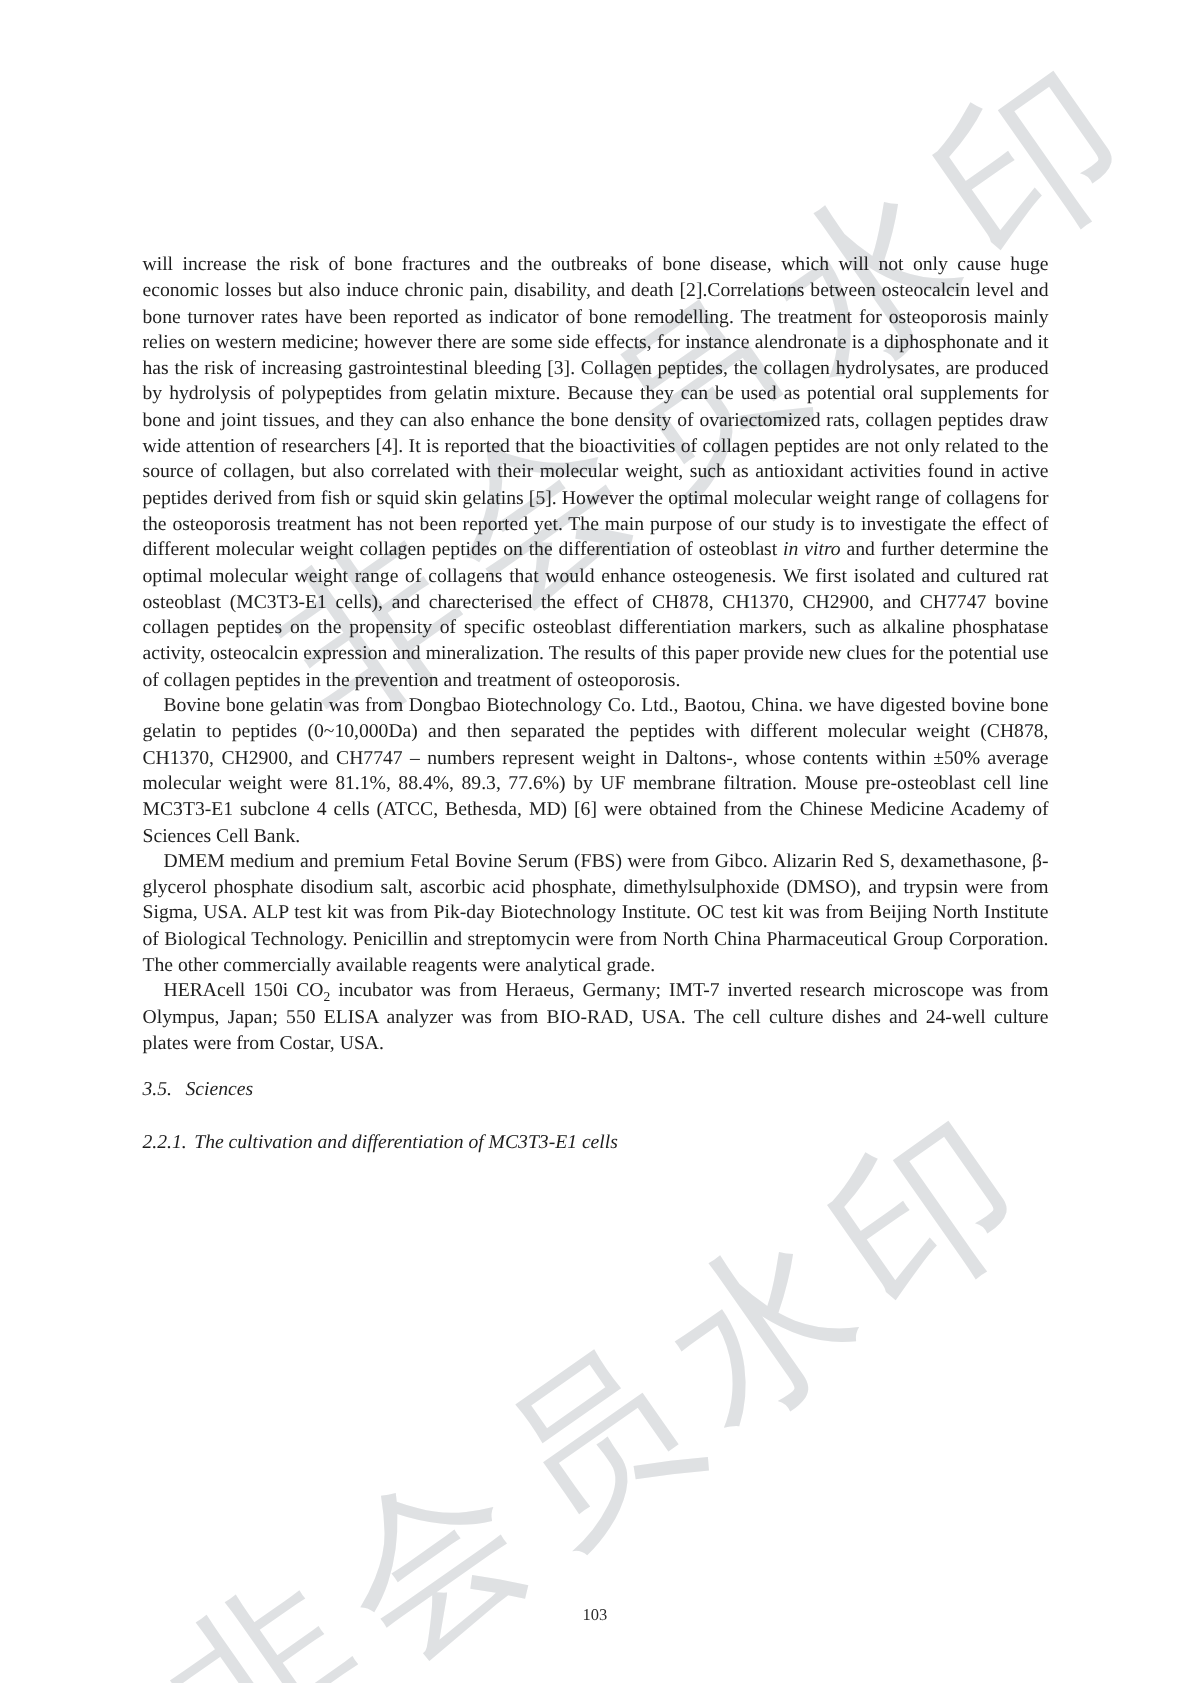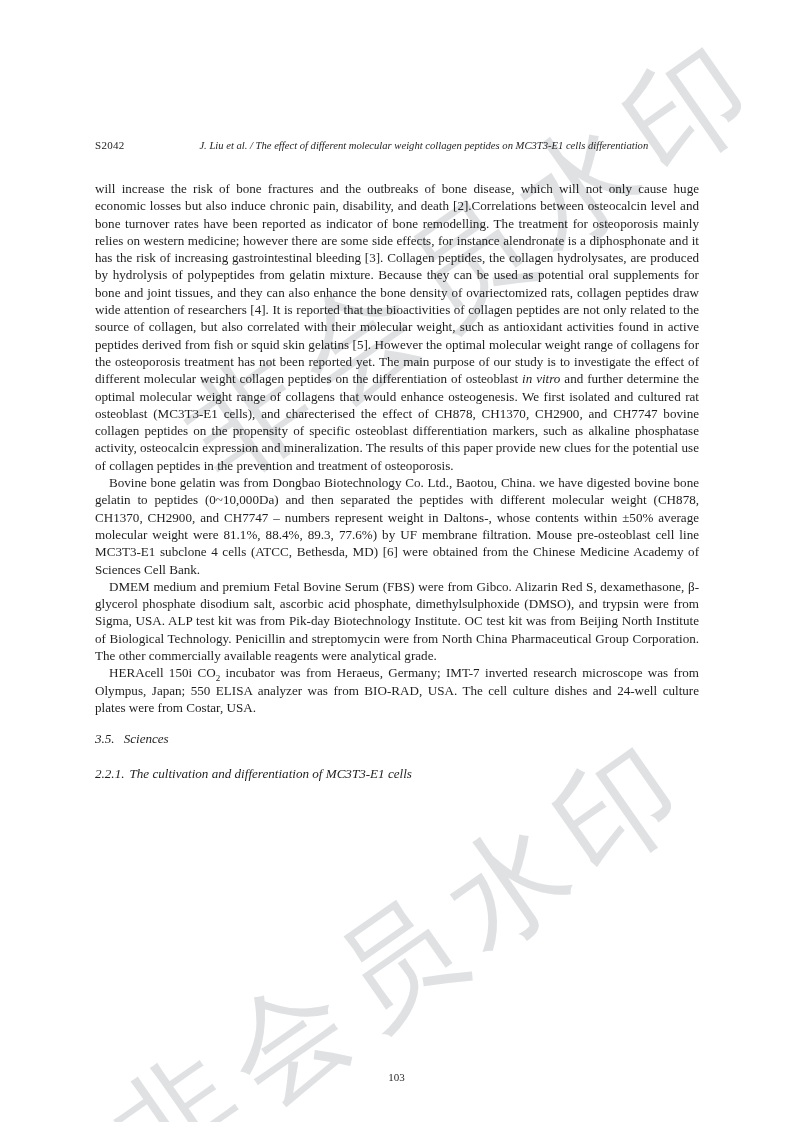--- a/index.html
+++ b/index.html
@@ -93,24 +93,20 @@
 </head>
 <body>
 
 <div class="page">
 
   <div class="watermark wm-top">非会员水印</div>
   <div class="watermark wm-bottom">非会员水印</div>
 
   <div class="content">
 
-    <div class="running-head">
-      <span class="code">S2042</span>
-      <span class="cite">J. Liu et al. / The effect of different molecular weight collagen peptides on MC3T3-E1 cells differentiation</span>
-    </div>
 
     <p class="body first"><span>will increase the risk of bone fractures and the outbreaks of bone disease, which will not only cause huge economic losses but also induce chronic pain, disability, and death [2].Correlations between osteocalcin level and bone turnover rates have been reported as indicator of bone remodelling. The treatment for osteoporosis mainly relies on western medicine; however there are some side effects, for instance alendronate is a diphosphonate and it has the risk of increasing gastrointestinal bleeding [3]. Collagen peptides, the collagen hydrolysates, are produced by hydrolysis of polypeptides from gelatin mixture. Because they can be used as potential oral supplements for bone and joint tissues, and they can also enhance the bone density of ovariectomized rats, collagen peptides draw wide attention of researchers [4]. It is reported that the bioactivities of collagen peptides are not only related to the source of collagen, but also correlated with their molecular weight, such as antioxidant activities found in active peptides derived from fish or squid skin gelatins [5]. However the optimal molecular weight range of collagens for the osteoporosis treatment has not been reported yet. The main purpose of our study is to investigate the effect of different molecular weight collagen peptides on the differentiation of osteoblast </span><span class="italic">in vitro</span><span> and further determine the optimal molecular weight range of collagens that would enhance osteogenesis. We first isolated and cultured rat osteoblast (MC3T3-E1 cells), and charecterised the effect of CH878, CH1370, CH2900, and CH7747 bovine collagen peptides on the propensity of specific osteoblast differentiation markers, such as alkaline phosphatase activity, osteocalcin expression and mineralization. The results of this paper provide new clues for the potential use of collagen peptides in the prevention and treatment of osteoporosis.</span></p>
 
 
 
     <p class="body indent gap-after-heading">Bovine bone gelatin was from Dongbao Biotechnology Co. Ltd., Baotou, China. we have digested bovine bone gelatin to peptides (0~10,000Da) and then separated the peptides with different molecular weight (CH878, CH1370, CH2900, and CH7747 – numbers represent weight in Daltons-, whose contents within ±50% average molecular weight were 81.1%, 88.4%, 89.3, 77.6%) by UF membrane filtration. Mouse pre-osteoblast cell line MC3T3-E1 subclone 4 cells (ATCC, Bethesda, MD) [6] were obtained from the Chinese Medicine Academy of Sciences Cell Bank.</p>
 
     <p class="body indent">DMEM medium and premium Fetal Bovine Serum (FBS) were from Gibco. Alizarin Red S, dexamethasone, β-glycerol phosphate disodium salt, ascorbic acid phosphate, dimethylsulphoxide (DMSO), and trypsin were from Sigma, USA. ALP test kit was from Pik-day Biotechnology Institute. OC test kit was from Beijing North Institute of Biological Technology. Penicillin and streptomycin were from North China Pharmaceutical Group Corporation. The other commercially available reagents were analytical grade.</p>
 
     <p class="body indent"><span>HERAcell 150i CO</span><sub>2</sub><span> incubator was from Heraeus, Germany; IMT-7 inverted research microscope was from Olympus, Japan; 550 ELISA analyzer was from BIO-RAD, USA. The cell culture dishes and 24-well culture plates were from Costar, USA.</span></p>

